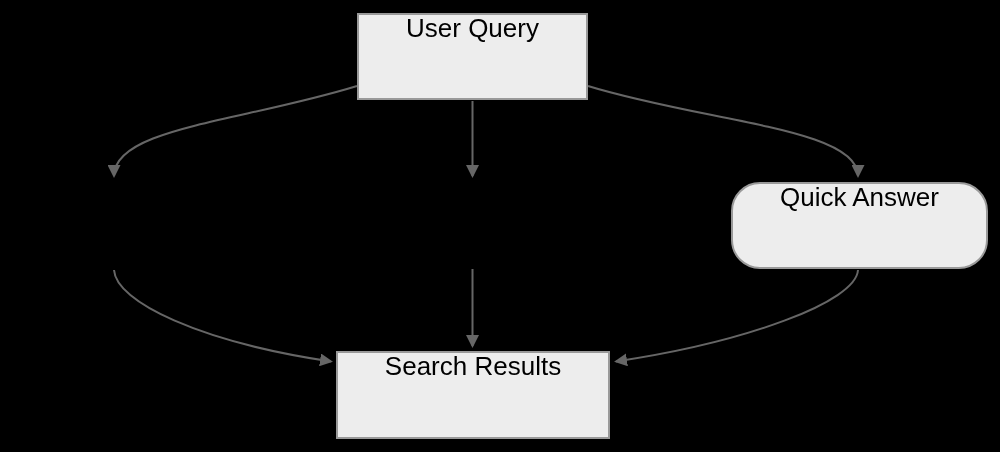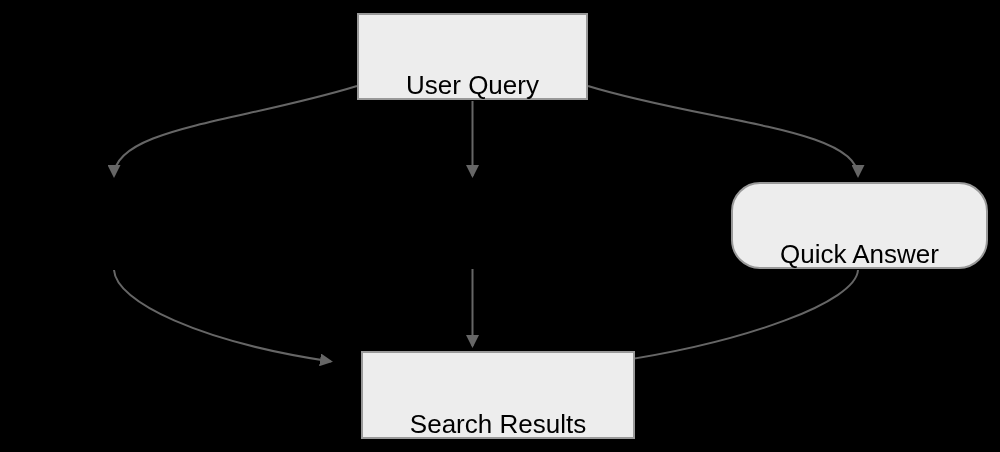--- a/index.html
+++ b/index.html
@@ -26,32 +26,32 @@
     fill: none;
     stroke: #666666;
     stroke-width: 2;
   }
   .node {
     position: absolute;
     box-sizing: border-box;
     background: #ededed;
     border: 2px solid #999999;
     display: flex;
-    align-items: flex-end;
+    align-items: flex-start;
     justify-content: center;
     color: #000000;
     font-size: 26px;
     line-height: 1;
     white-space: nowrap;
   }
   .node-user-query        { left: 357px; top: 13px;  width: 231px; height: 87px; }
   .node-fastgpt           { left: 13px;  top: 182px; width: 202px; height: 87px; }
   .node-universal-summarizer { left: 297px; top: 181px; width: 351px; height: 87px; }
   .node-quick-answer      { left: 731px; top: 182px; width: 257px; height: 87px; border-radius: 29px; }
-  .node-search-results    { left: 336px; top: 351px; width: 274px; height: 88px; margin-left: 25px; }
+  .node-search-results    { left: 336px; top: 351px; width: 274px; height: 88px; }
 </style>
 </head>
 <body>
 
 <div class="canvas">
 
   <svg class="edges-layer" viewBox="0 0 1000 452" xmlns="http://www.w3.org/2000/svg">
     <defs>
       <marker id="arrow" viewBox="0 0 10 10" refX="8.5" refY="5" markerWidth="6.5" markerHeight="6.5" orient="auto-start-reverse">
         <path d="M 0 0 L 10 5 L 0 10 z" fill="#666666"></path>

